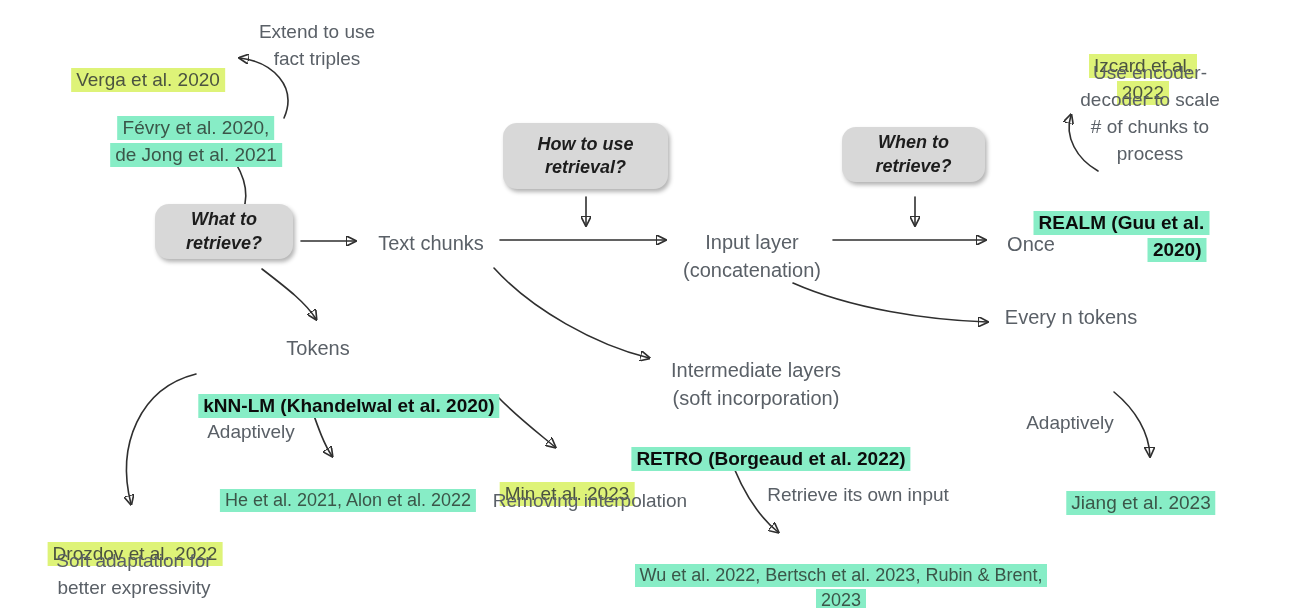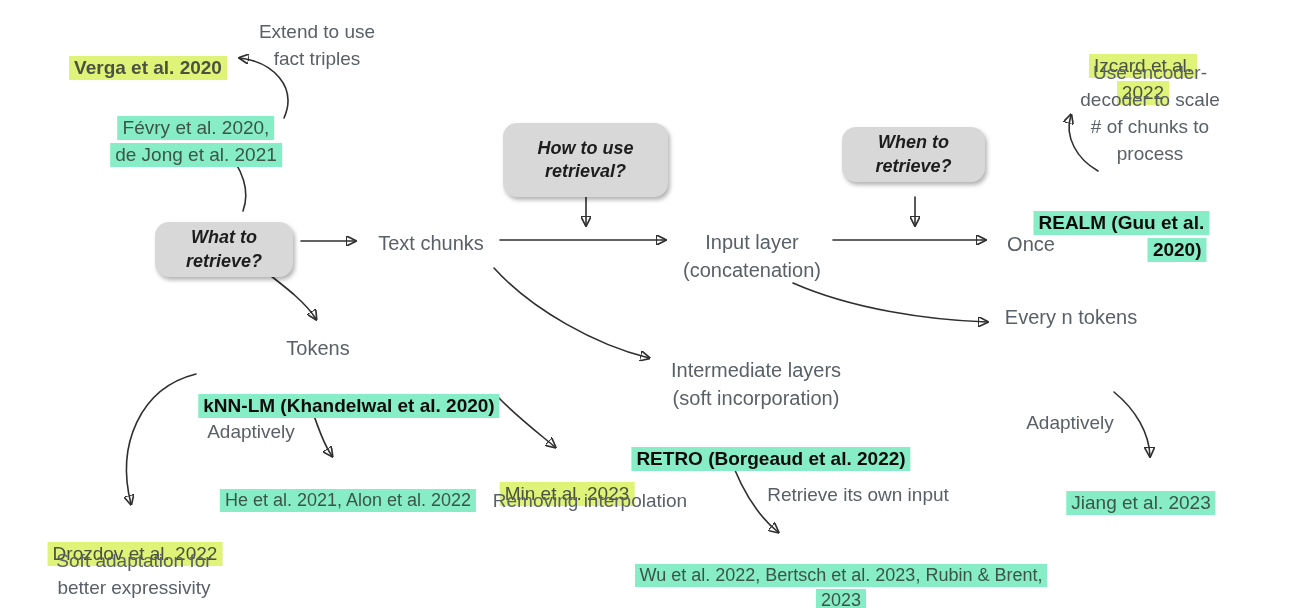--- a/index.html
+++ b/index.html
@@ -95,28 +95,28 @@
     <path d="M 793,283 C 852,309 928,320 987,322" marker-end="url(#ah)"></path>
     <path d="M 262,269 C 288,289 306,303 316,319" marker-end="url(#ah)"></path>
     <path d="M 307,396 C 317,424 323,443 332,456" marker-end="url(#ah)"></path>
     <path d="M 196,374 C 140,388 116,445 131,504" marker-end="url(#ah)"></path>
     <path d="M 497,396 C 515,415 537,432 555,447" marker-end="url(#ah)"></path>
     <path d="M 728,452 C 740,487 757,515 778,532" marker-end="url(#ah)"></path>
     <path d="M 1114,392 C 1136,410 1149,433 1150,456" marker-end="url(#ah)"></path>
   </svg>
 
 
-  <div class="qbox" style="left:155px; top:222px; width:138px; height:55px;">What to
+  <div class="qbox" style="left:155px; top:204px; width:138px; height:55px;">What to
 retrieve?</div>
-  <div class="qbox" style="left:503px; top:123px; width:165px; height:74px;">How to use
+  <div class="qbox" style="left:503px; top:123px; width:165px; height:66px;">How to use
 retrieval?</div>
   <div class="qbox" style="left:842px; top:127px; width:143px; height:55px;">When to
 retrieve?</div>
 
-  <div class="lbl" style="left:148px; top:28px;font-weight:bold;">
+  <div class="lbl" style="left:148px; top:40px;">
     <span class="hl yellow-bg yellow-text">Verga et al. 2020</span>
   </div>
   <div class="lbl gray" style="left:317px; top:19px;">Extend to use
 fact triples</div>
   <div class="lbl" style="left:196px; top:88px;">
     <span class="hl teal-bg teal-text">Févry et al. 2020,
 de Jong et al. 2021</span>
   </div>
 
   <div class="lbl gray big" style="left:431px; top:229px;">Text chunks</div>

